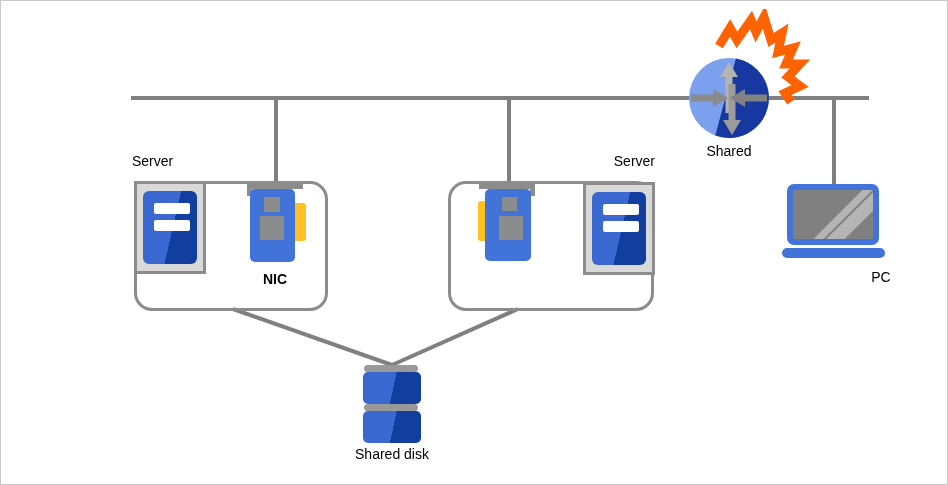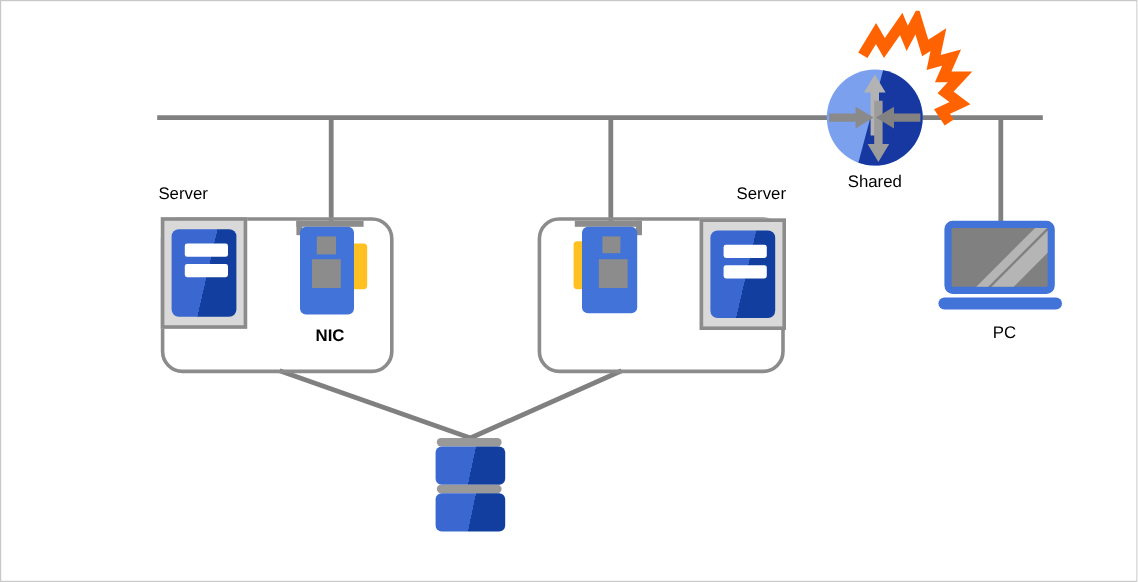--- a/index.html
+++ b/index.html
@@ -31,21 +31,21 @@
     position:absolute;
     font-size:14px;line-height:20px;
     color:var(--label-black,#000);
     white-space:nowrap;
     z-index:4;
   }
   #lbl-server-left{left:131px;top:150px;}
   #lbl-server-right{left:576px;top:150px;width:78px;text-align:right;}
   #lbl-nic{left:246px;top:268px;width:56px;text-align:center;font-weight:bold;}
   #lbl-router{left:690px;top:140px;width:76px;text-align:center;}
-  #lbl-pc{left:806px;top:266px;width:60px;text-align:center;}
+  #lbl-pc{left:850px;top:266px;width:60px;text-align:center;}
   #lbl-disk{left:331px;top:443px;width:120px;text-align:center;}
   
   .server-icon{
     position:absolute;width:72px;height:93px;
     background:var(--frame-gray,#d9d9d9);
     border:3px solid var(--box-border,#8c8c8c);
     box-sizing:border-box;z-index:2;
   }
   #srv-left{left:133px;top:180px;}
   #srv-right{left:582px;top:181px;}
@@ -190,14 +190,15 @@
   </div>
   <div class="pc-base"></div>
   <div class="lbl" id="lbl-pc">PC</div>
 
   <div id="disk">
     <div class="disk-bar d1"></div>
     <div class="disk-body d1"></div>
     <div class="disk-bar d2"></div>
     <div class="disk-body d2"></div>
   </div>
+  <div class="lbl" id="lbl-disk">Shared disk</div>
 
 </div>
 
 </body></html>

